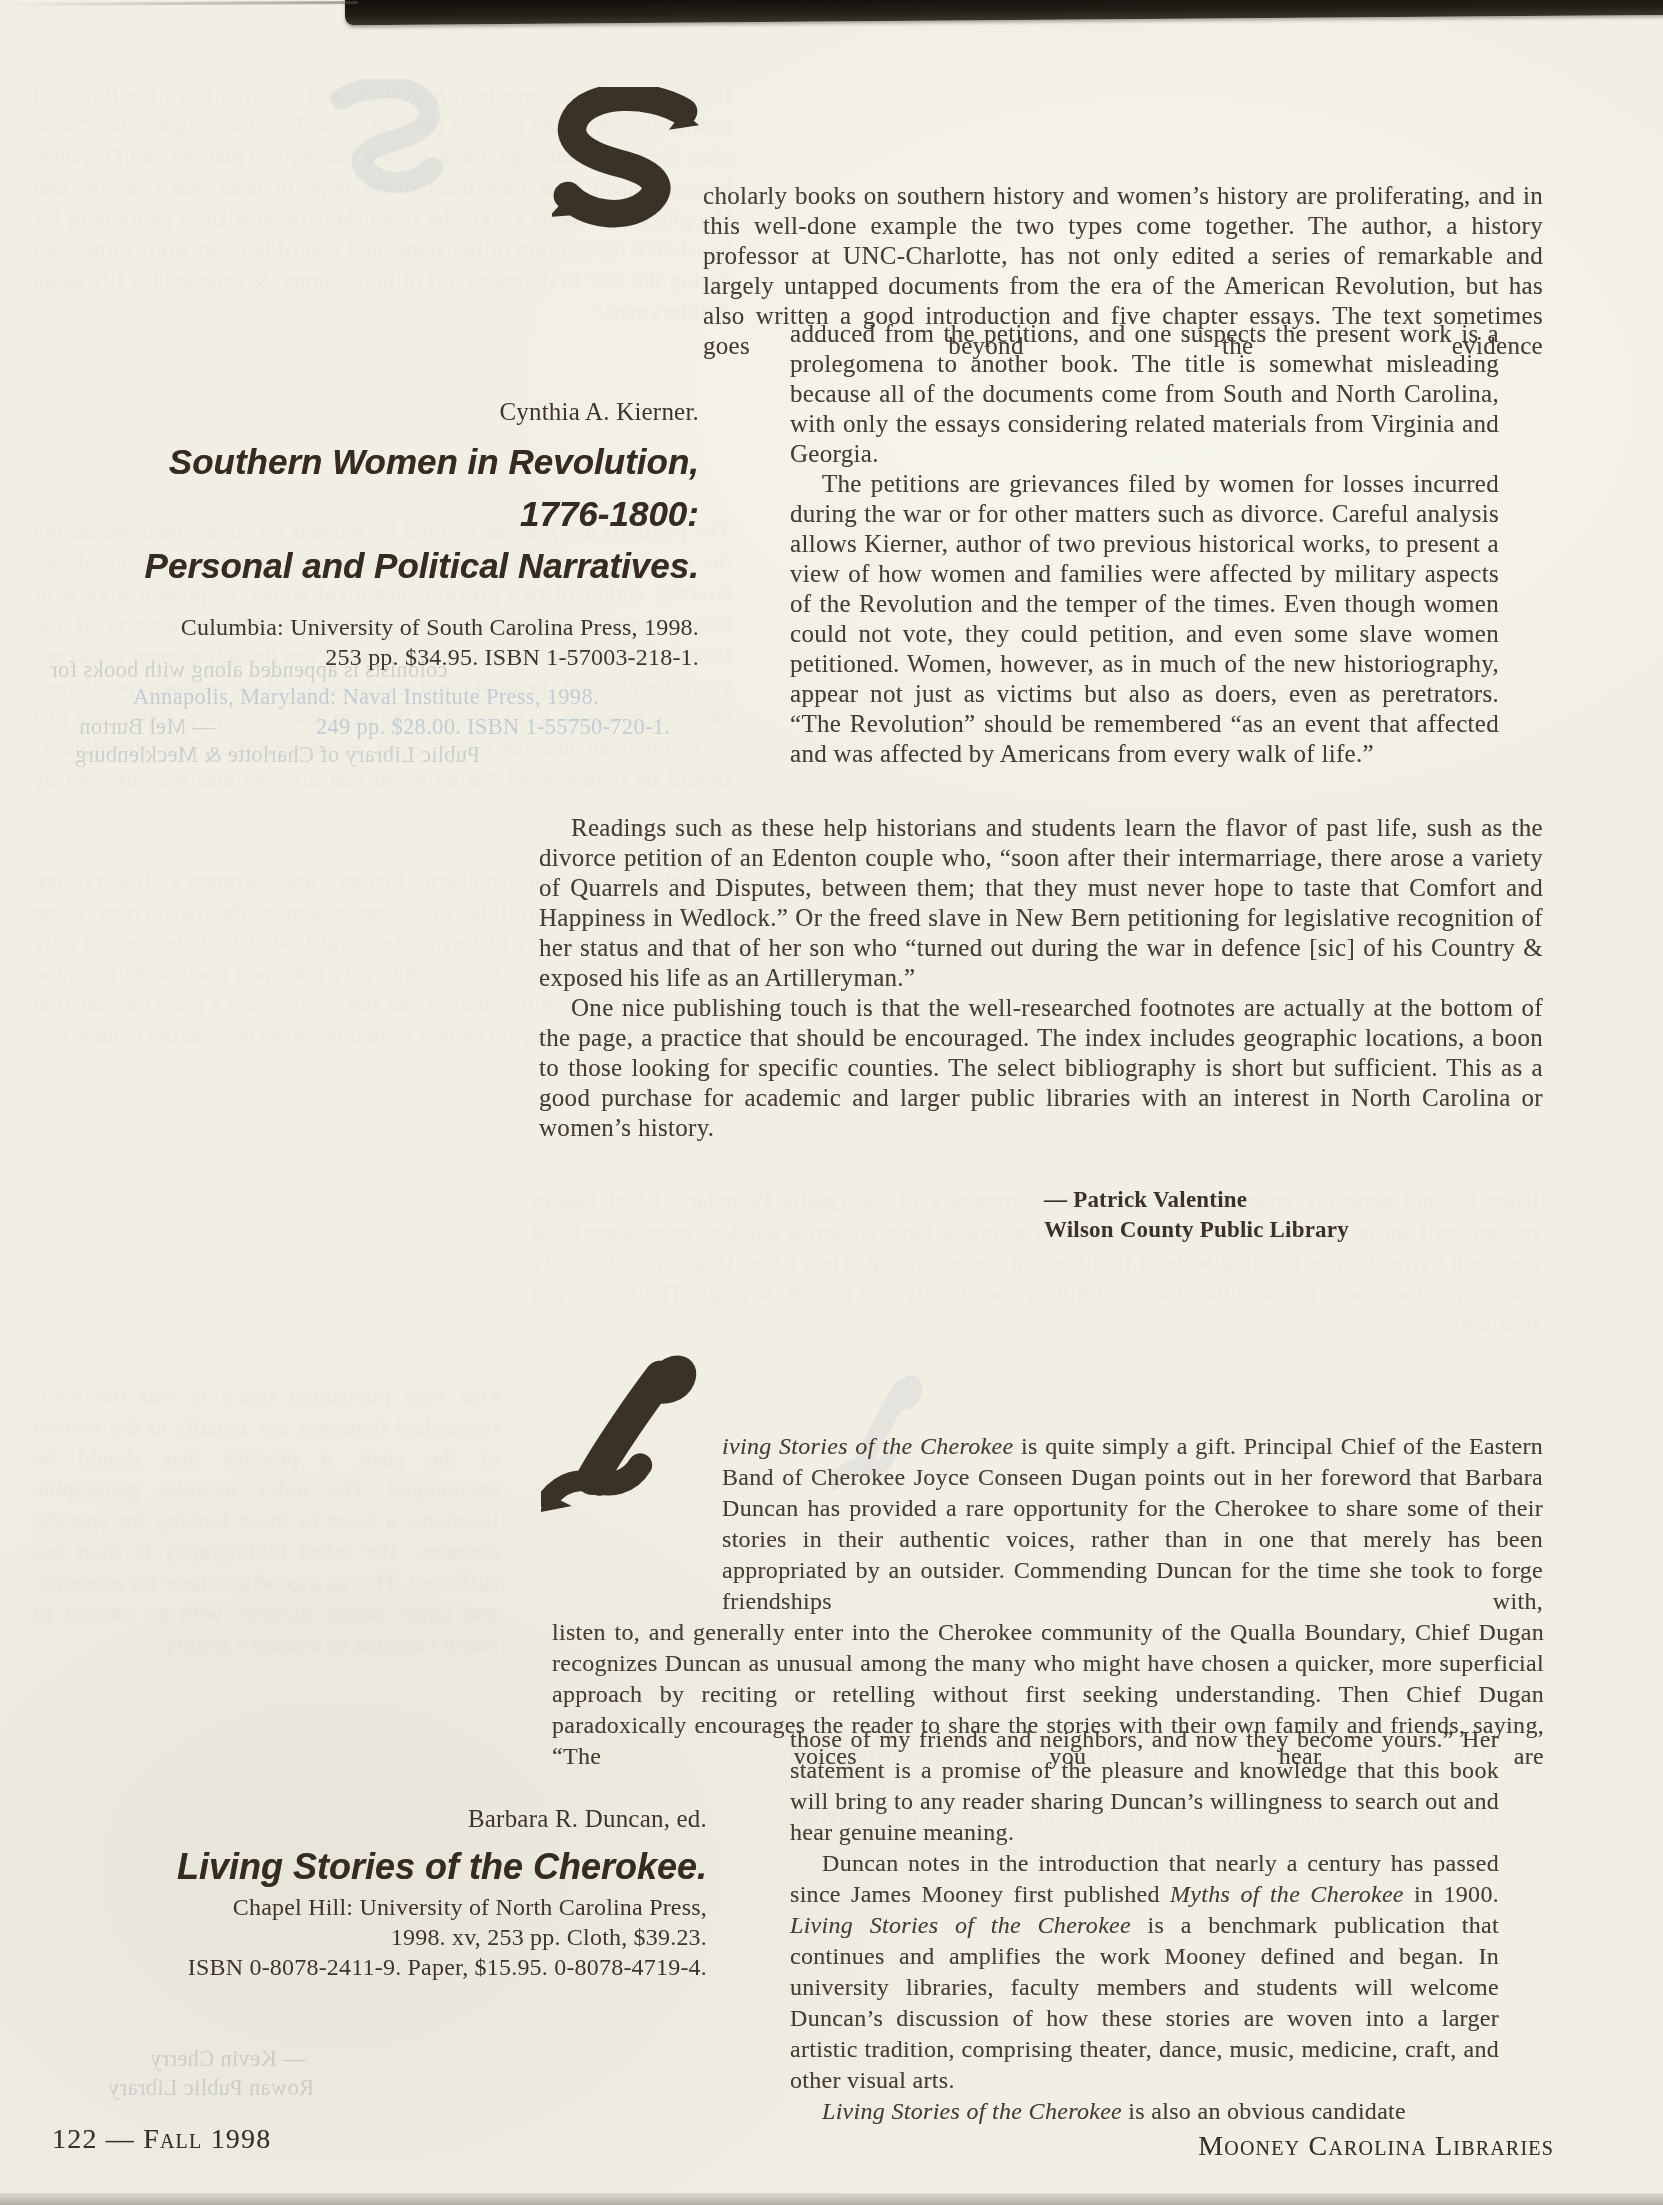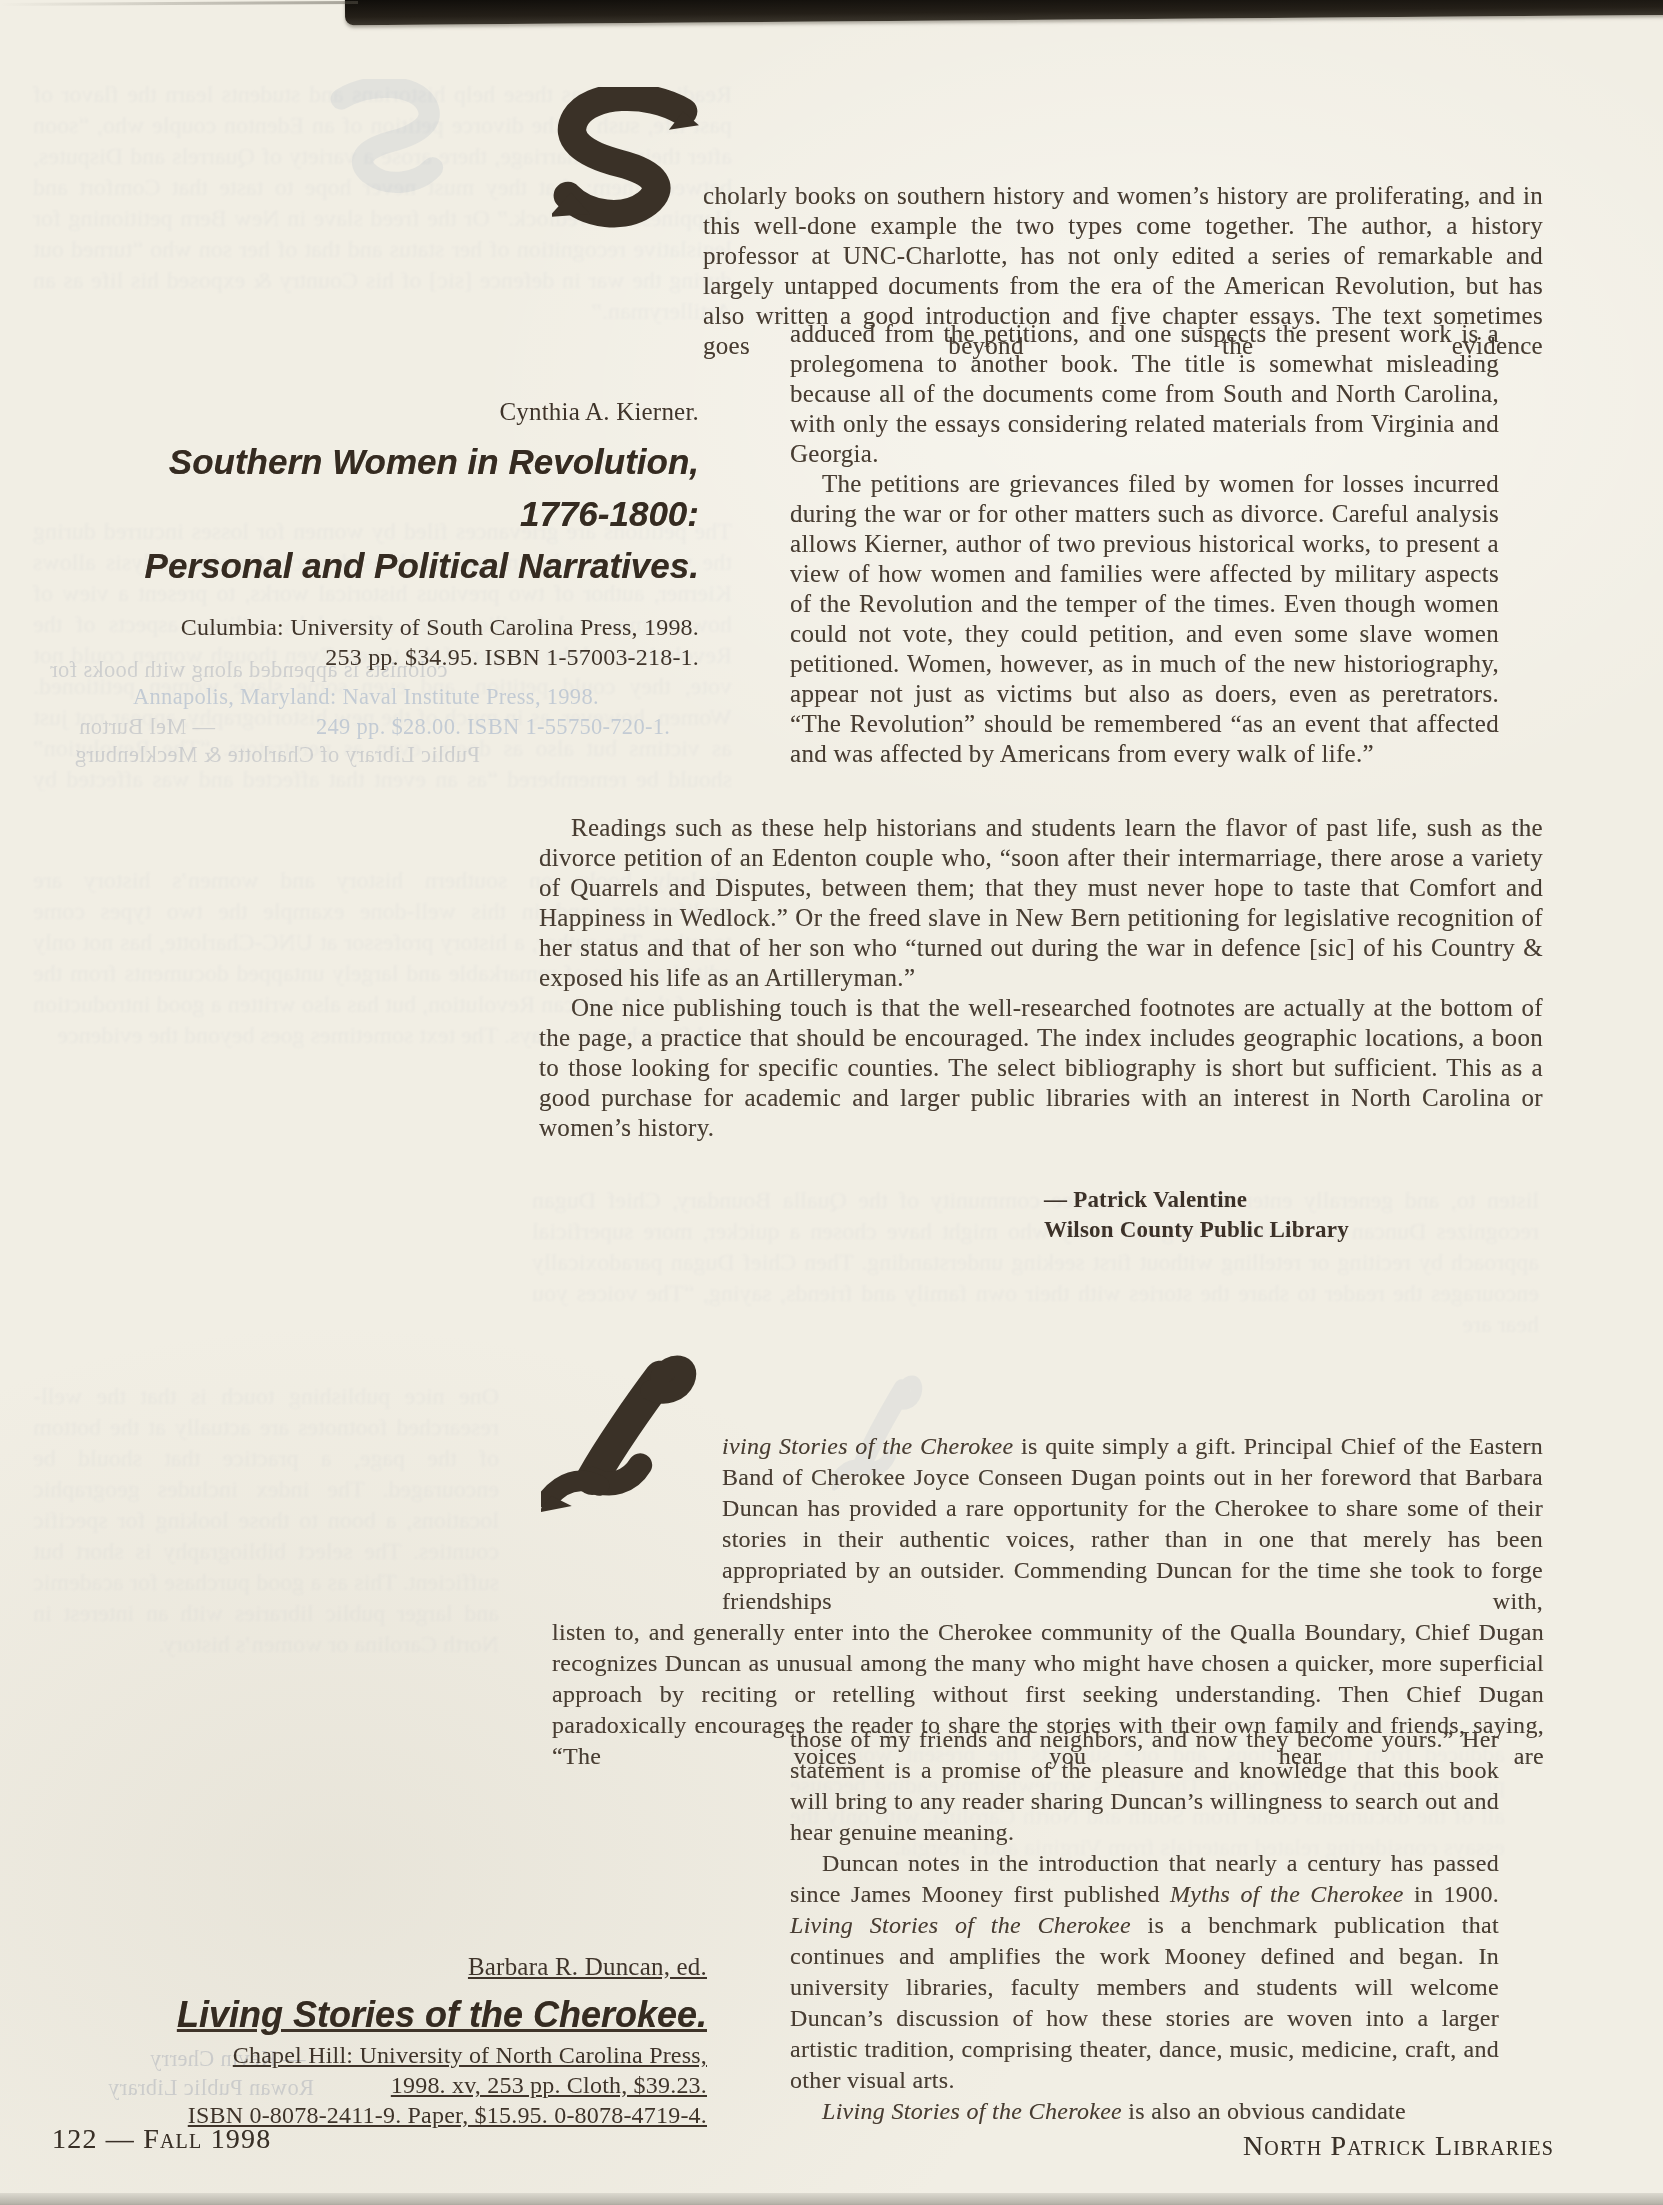--- a/index.html
+++ b/index.html
@@ -171,35 +171,35 @@
       <path d="M30,74 C40,80 52,76 58,66" fill="none" stroke="#3a3127" stroke-width="14" stroke-linecap="round"></path>
       <path d="M34,78 C22,72 12,76 4,86" fill="none" stroke="#3a3127" stroke-width="12" stroke-linecap="round"></path>
       <path d="M6,84 L-2,94 L18,90 Z" fill="#3a3127"></path>
     </svg>
   </div>
 
   <div class="abs bt2 cont clip" style="left:722px;top:1383px;width:821px;height:190px;"><span class="it">iving Stories of the Cherokee</span><span> is quite simply a gift. Principal Chief of the Eastern Band of Cherokee Joyce Conseen Dugan points out in her foreword that Barbara Duncan has provided a rare opportunity for the Cherokee to share some of their stories in their authentic voices, rather than in one that merely has been appropriated by an outsider. Commending Duncan for the time she took to forge friendships with,</span></div>
 
   <div class="abs bt2 cont clip" style="left:552px;top:1569px;width:992px;height:158px;">listen to, and generally enter into the Cherokee community of the Qualla Boundary, Chief Dugan recognizes Duncan as unusual among the many who might have chosen a quicker, more superficial approach by reciting or retelling without first seeking understanding. Then Chief Dugan paradoxically encourages the reader to share the stories with their own family and friends, saying, “The voices you hear are</div>
 
-  <div class="abs cit" style="left:87px;top:1953px;width:620px;text-decoration:underline;">
+  <div class="abs cit" style="left:87px;top:1805px;width:620px;">
     <div class="byline">Barbara R. Duncan, ed.</div>
     <div class="booktitle booktitle2">
       <div>Living Stories of the Cherokee.</div>
     </div>
     <div class="imprint" style="margin-top:2px;">
       <div>Chapel Hill: University of North Carolina Press,</div>
       <div>1998. xv, 253 pp. Cloth, $39.23.</div>
       <div>ISBN 0-8078-2411-9. Paper, $15.95. 0-8078-4719-4.</div>
     </div>
   </div>
 
   <div class="abs bt2 ind" style="left:790px;top:1724px;width:709px;">
     <p>those of my friends and neighbors, and now they become yours.” Her statement is a promise of the pleasure and knowledge that this book will bring to any reader sharing Duncan’s willingness to search out and hear genuine meaning.</p>
     <p><span>Duncan notes in the introduction that nearly a century has passed since James Mooney first published </span><span class="it">Myths of the Cherokee</span><span> in 1900. </span><span class="it">Living Stories of the Cherokee</span><span> is a benchmark publication that continues and amplifies the work Mooney defined and began. In university libraries, faculty members and students will welcome Duncan’s discussion of how these stories are woven into a larger artistic tradition, comprising theater, dance, music, medicine, craft, and other visual arts.</span></p>
     <p><span class="it">Living Stories of the Cherokee</span><span> is also an obvious candidate</span></p>
   </div>
 
   <div class="abs footer-item" style="left:52px;top:2123px;">122 — Fall 1998</div>
-  <div class="abs footer-item" style="right:110px;top:2130px;">North Patrick Libraries</div>
+  <div class="abs footer-item" style="right:110px;top:2130px;">Mooney Carolina Libraries</div>
 
 </div>
 
 
 </body></html>

